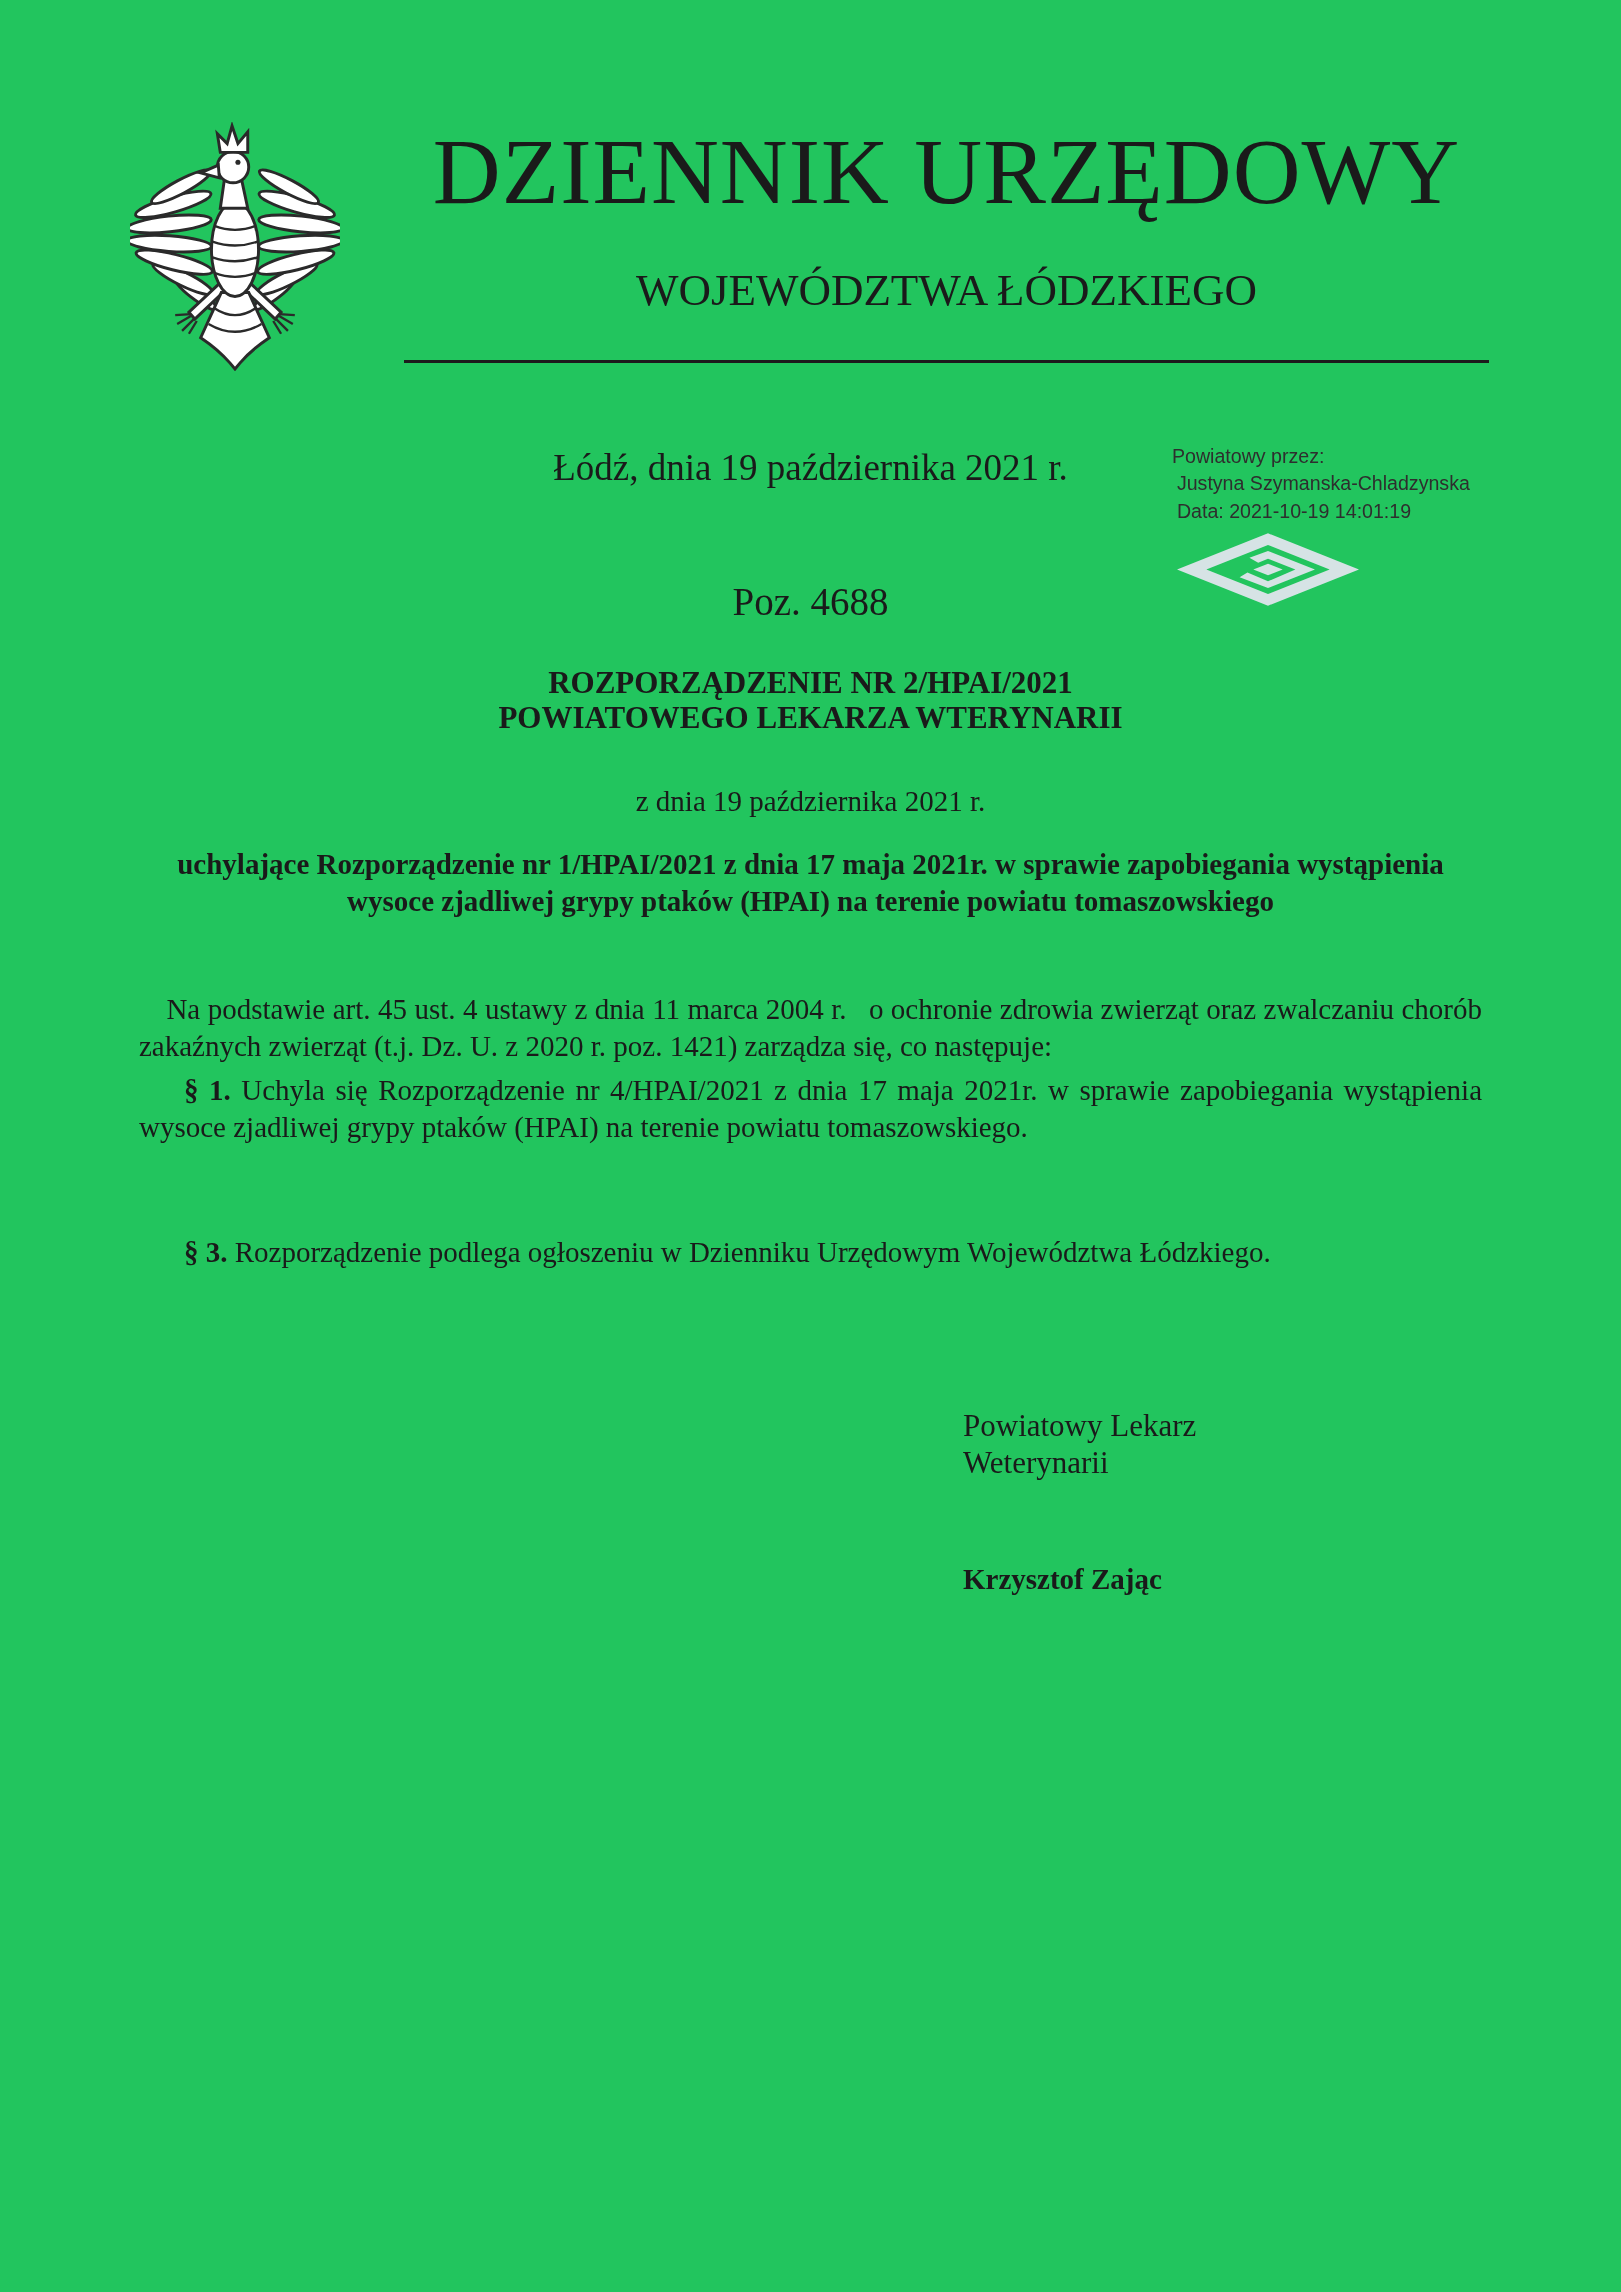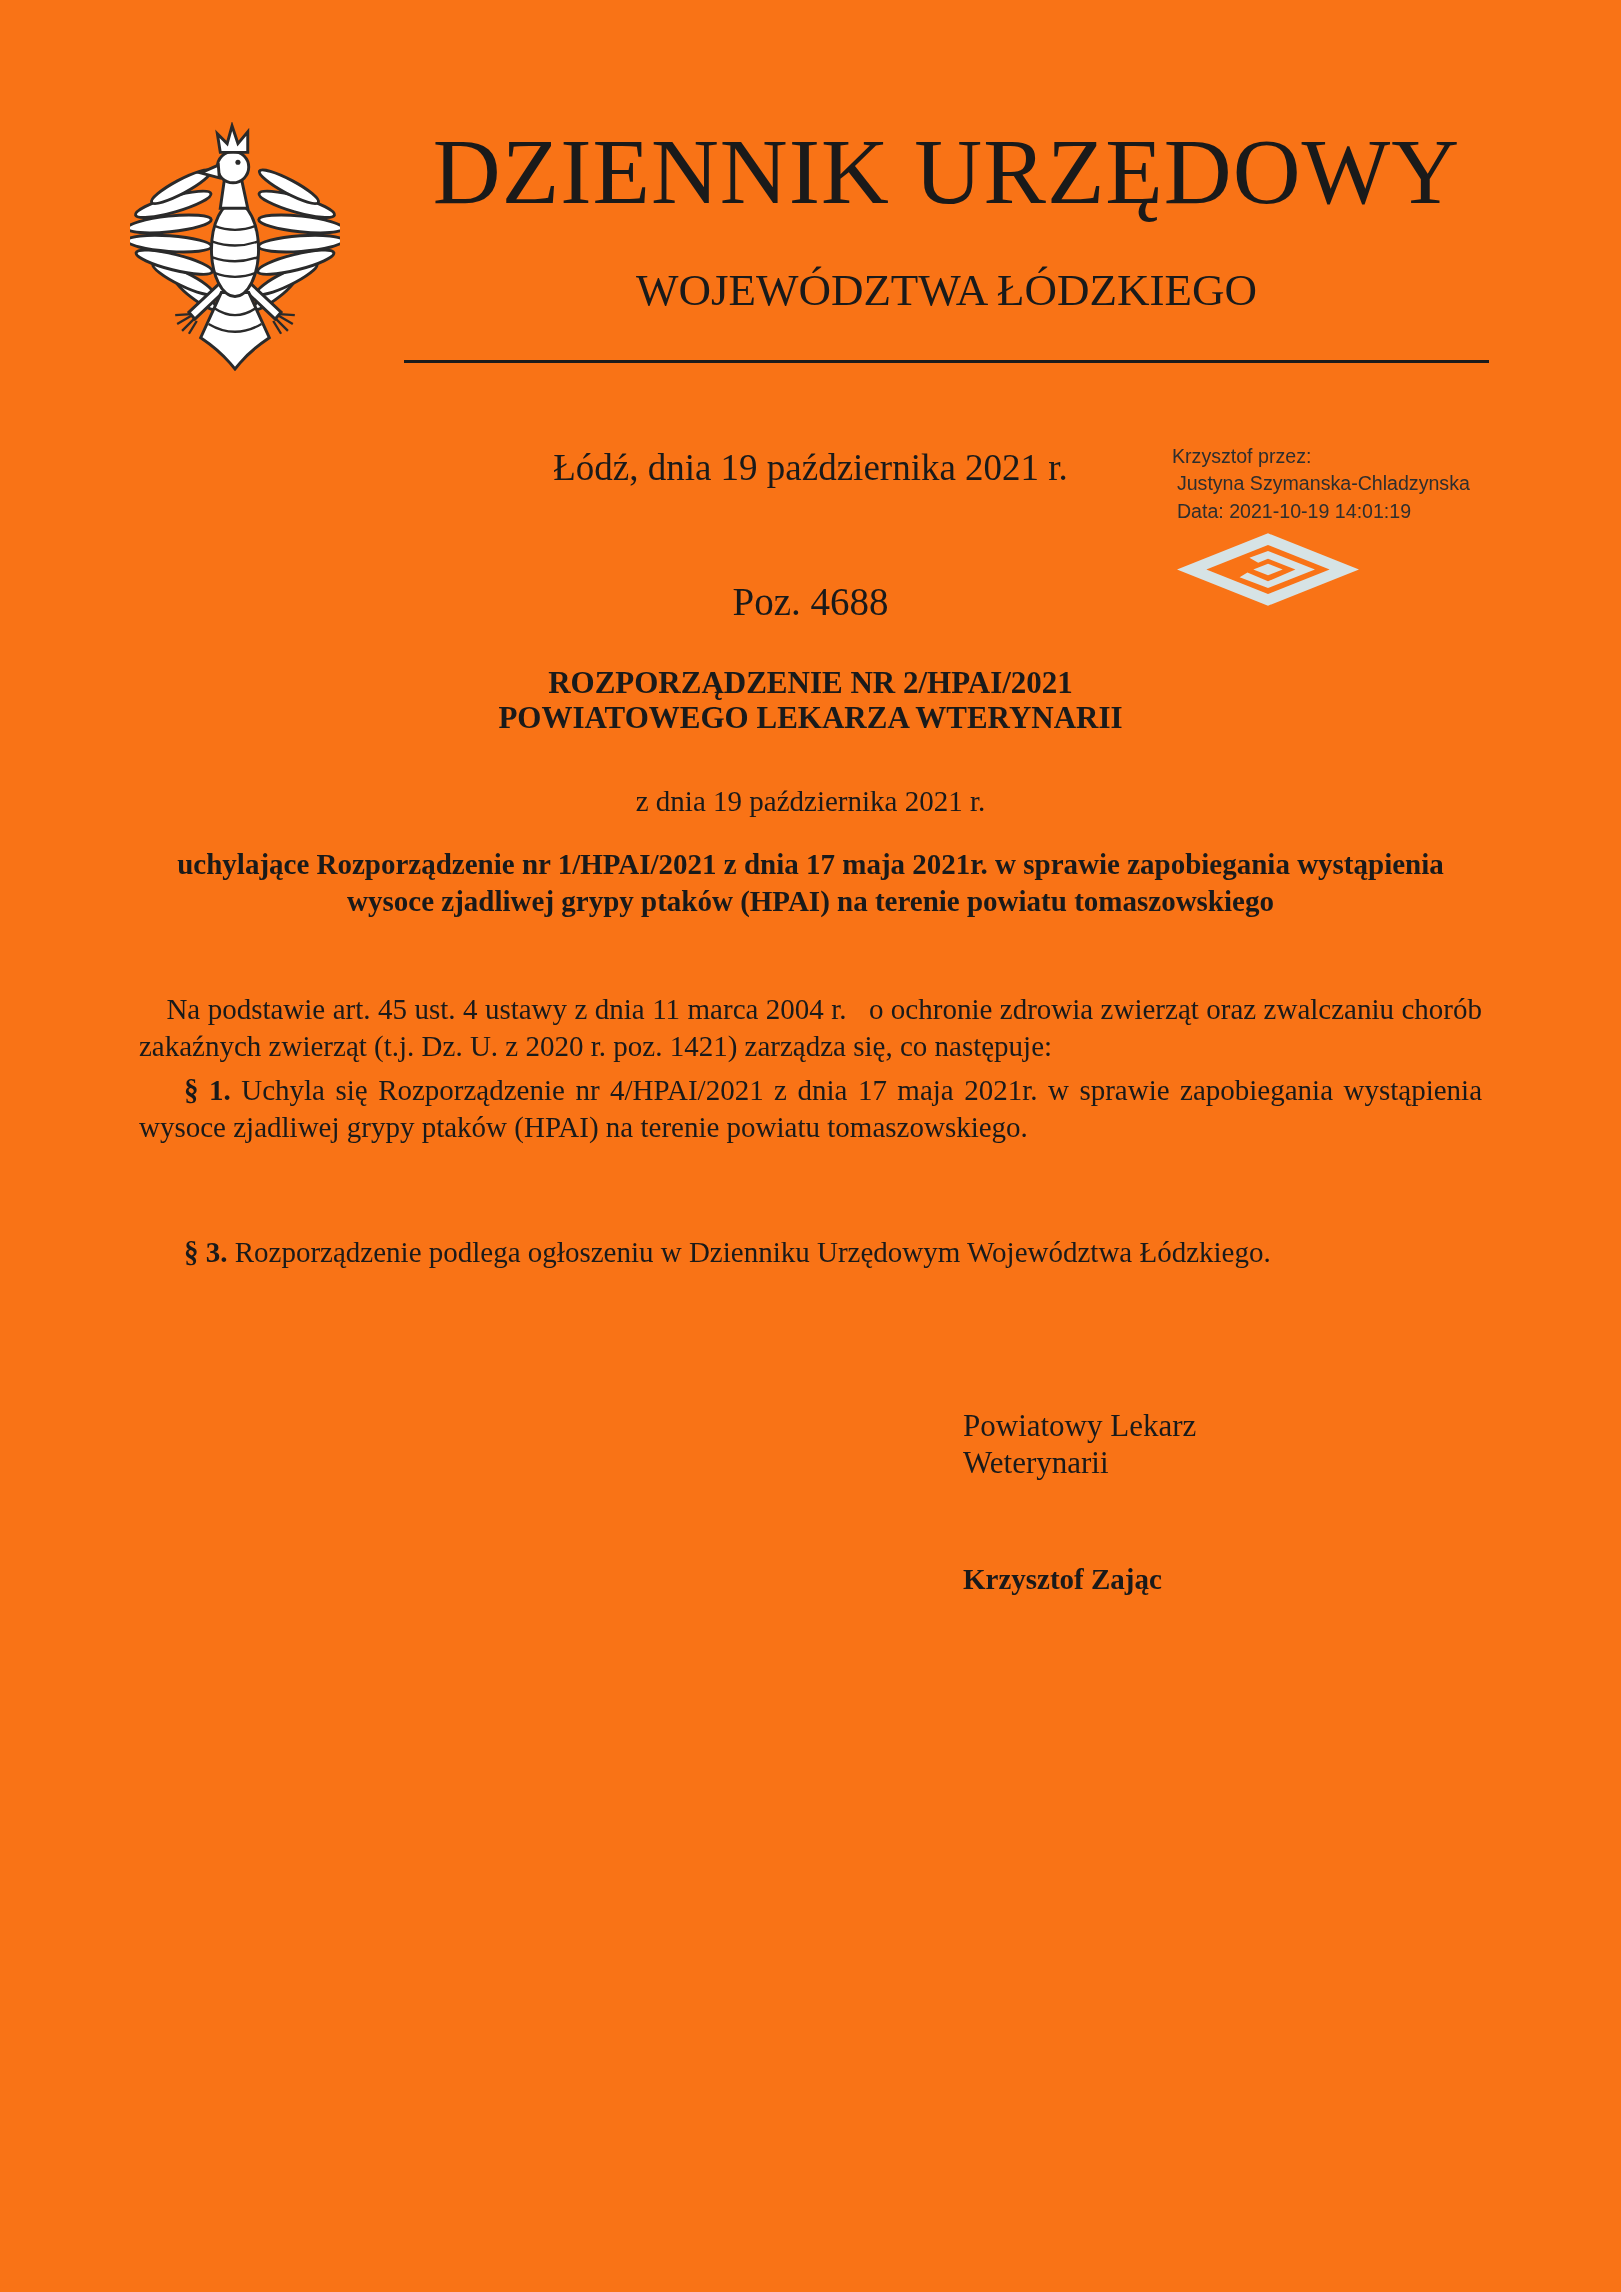--- a/index.html
+++ b/index.html
@@ -1,19 +1,19 @@
 <!DOCTYPE html>
 <html lang="pl"><head>
 <meta charset="utf-8">
 <style>
   html,body{margin:0;padding:0;background:#888;}
   .page{
     position:relative;
     width:1621px;height:2293px;
-    background:#f97316;
+    background:#22c55e;
     margin:0 auto;
     overflow:hidden;
     font-family:"Liberation Serif", serif;
     color:#1a1a1a;
   }
   
   .eagle{position:absolute;left:130px;top:122px;width:210px;height:249px;}
   .header-text{position:absolute;left:404px;top:119px;width:1085px;text-align:center;}
   .journal-title{font-size:94px;line-height:104px;letter-spacing:1px;white-space:nowrap;}
   .journal-subtitle{font-size:45px;line-height:69px;margin-top:33px;white-space:nowrap;}
@@ -79,21 +79,21 @@
 
   <div class="header-text">
     <div class="journal-title">DZIENNIK URZĘDOWY</div>
     <div class="journal-subtitle">WOJEWÓDZTWA ŁÓDZKIEGO</div>
   </div>
   <div class="header-rule"></div>
 
   <div class="dateline">Łódź, dnia 19 października 2021 r.</div>
 
   <div class="stamp">
-    <div>Krzysztof przez:</div>
+    <div>Powiatowy przez:</div>
     <div class="ind">Justyna Szymanska-Chladzynska</div>
     <div class="ind">Data: 2021-10-19 14:01:19</div>
     <svg class="stamp-logo" viewBox="0 0 186 74" aria-hidden="true">
       <g fill="#d6e3e5">
         <path fill-rule="evenodd" d="M93,0 L186,37 L93,74 L0,37 Z M93,12 L156,37 L93,62 L30,37 Z"></path>
         <path d="M93,18 L141,37 L93,56 L64,45 L72,40 L93,49 L121,37 L93,26 L83,30 L74,25 Z"></path>
         <path d="M93,31 L108,37 L93,43 L78,37 Z"></path>
       </g>
     </svg>
   </div>

